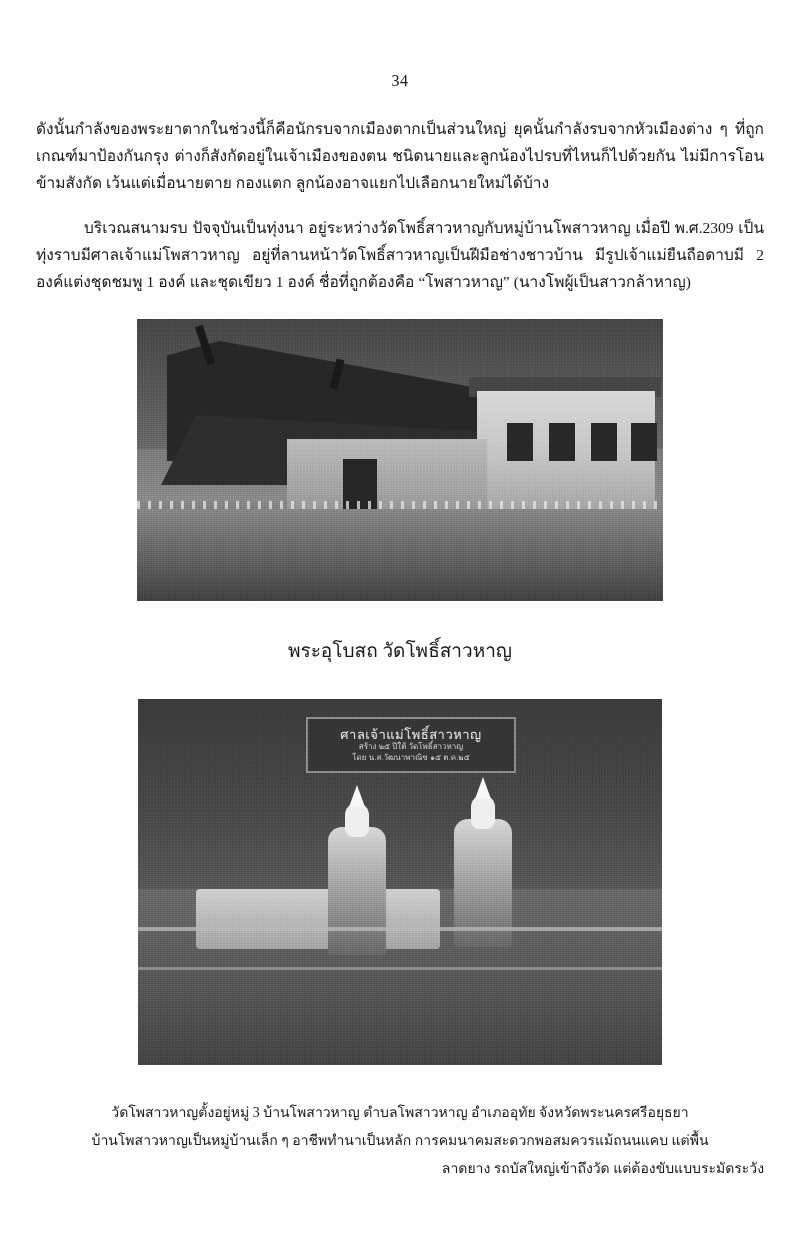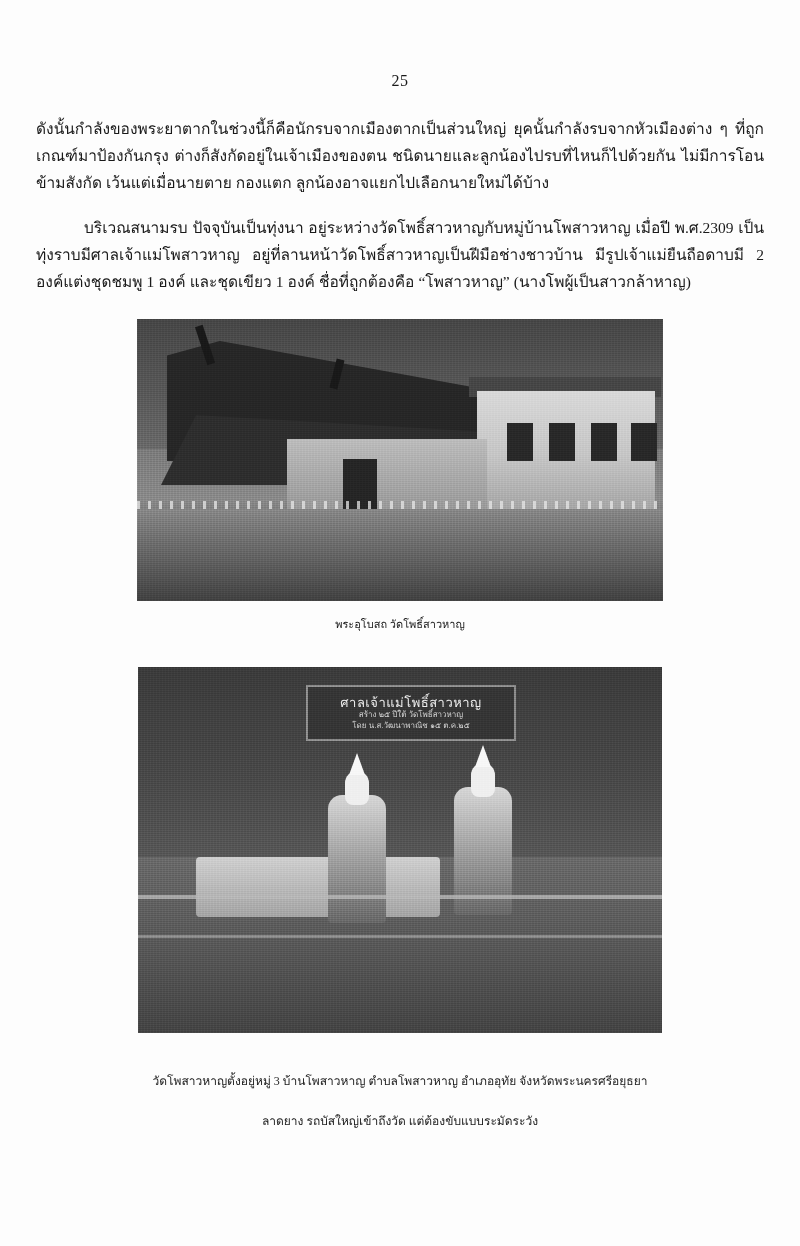--- a/index.html
+++ b/index.html
@@ -149,22 +149,22 @@
     opacity: 0.75;
   }
   .p1-grain {
     position: absolute; inset: 0;
     background-image:
       repeating-linear-gradient(0deg, rgba(255,255,255,0.045) 0 1px, rgba(0,0,0,0.05) 1px 2px),
       repeating-linear-gradient(90deg, rgba(255,255,255,0.03) 0 1px, rgba(0,0,0,0.035) 1px 3px);
     mix-blend-mode: overlay;
   }
   .fig-caption {
-    margin-top: 10px;
-    font-size: 11px;
+    margin-top: 30px;
+    font-size: 19px;
   }
   .fig2-wrap {
     margin-top: 34px;
   }
   .photo-2 {
     width: 524px;
     height: 366px;
     background: linear-gradient(180deg,#4f4f4f 0%, #5a5a5a 40%, #6a6862 70%, #56544f 100%);
   }
   .p2-sign {
@@ -247,34 +247,34 @@
     position: absolute; inset: 0;
     background-image:
       repeating-linear-gradient(0deg, rgba(255,255,255,0.05) 0 1px, rgba(0,0,0,0.06) 1px 2px),
       repeating-linear-gradient(90deg, rgba(255,255,255,0.035) 0 1px, rgba(0,0,0,0.04) 1px 3px);
     mix-blend-mode: overlay;
   }
   .closing {
     margin-top: 30px;
   }
   .closing p {
-    margin: 12px;
-    font-size: 12px;
+    margin: 0;
+    font-size: 14px;
     line-height: 28px;
   }
   .closing p.c1 { text-align: center; }
   .closing p.c2 { text-align: center; }
-  .closing p.c3 { text-align: center; padding-left: 0; }
+  .closing p.c3 { text-align: right; padding-left: 0; }
 </style>
 </head>
 <body>
 
 <div class="page">
 
-  <div class="page-number">25</div>
+  <div class="page-number">34</div>
 
   <div class="content">
 
     <p class="para"><span>ดังนั้นกำลังของพระยาตากในช่วงนี้ก็คือนักรบจากเมืองตากเป็นส่วนใหญ่ ยุคนั้นกำลังรบจากหัวเมืองต่าง ๆ ที่ถูกเกณฑ์มาป้องกันกรุง ต่างก็สังกัดอยู่ในเจ้าเมืองของตน ชนิดนายและลูกน้องไปรบที่ไหนก็ไปด้วยกัน ไม่มีการโอนข้ามสังกัด เว้นแต่เมื่อนายตาย กองแตก ลูกน้องอาจแยกไปเลือกนายใหม่ได้บ้าง</span></p>
 
     <p class="para"><span class="indent"></span><span>บริเวณสนามรบ ปัจจุบันเป็นทุ่งนา อยู่ระหว่างวัดโพธิ์สาวหาญกับหมู่บ้านโพสาวหาญ เมื่อปี พ.ศ.2309 เป็นทุ่งราบมีศาลเจ้าแม่โพสาวหาญ อยู่ที่ลานหน้าวัดโพธิ์สาวหาญเป็นฝีมือช่างชาวบ้าน มีรูปเจ้าแม่ยืนถือดาบมี 2 องค์แต่งชุดชมพู 1 องค์ และชุดเขียว 1 องค์ ชื่อที่ถูกต้องคือ “โพสาวหาญ” (นางโพผู้เป็นสาวกล้าหาญ)</span></p>
 
     <div class="figure fig1-wrap">
       <div class="photo photo-1">
         <div class="p1-sky"></div>
@@ -315,17 +315,18 @@
         <div class="p2-head h2"></div>
         <div class="p2-crown c2"></div>
         <div class="p2-rail"></div>
         <div class="p2-rail r2"></div>
         <div class="p2-grain"></div>
       </div>
     </div>
 
     <div class="closing">
       <p class="c1">วัดโพสาวหาญตั้งอยู่หมู่ 3 บ้านโพสาวหาญ ตำบลโพสาวหาญ อำเภออุทัย จังหวัดพระนครศรีอยุธยา</p>
+      <p class="c2">บ้านโพสาวหาญเป็นหมู่บ้านเล็ก ๆ อาชีพทำนาเป็นหลัก การคมนาคมสะดวกพอสมควรแม้ถนนแคบ แต่พื้น</p>
       <p class="c3">ลาดยาง รถบัสใหญ่เข้าถึงวัด แต่ต้องขับแบบระมัดระวัง</p>
     </div>
 
   </div>
 </div>
 
 </body></html>

